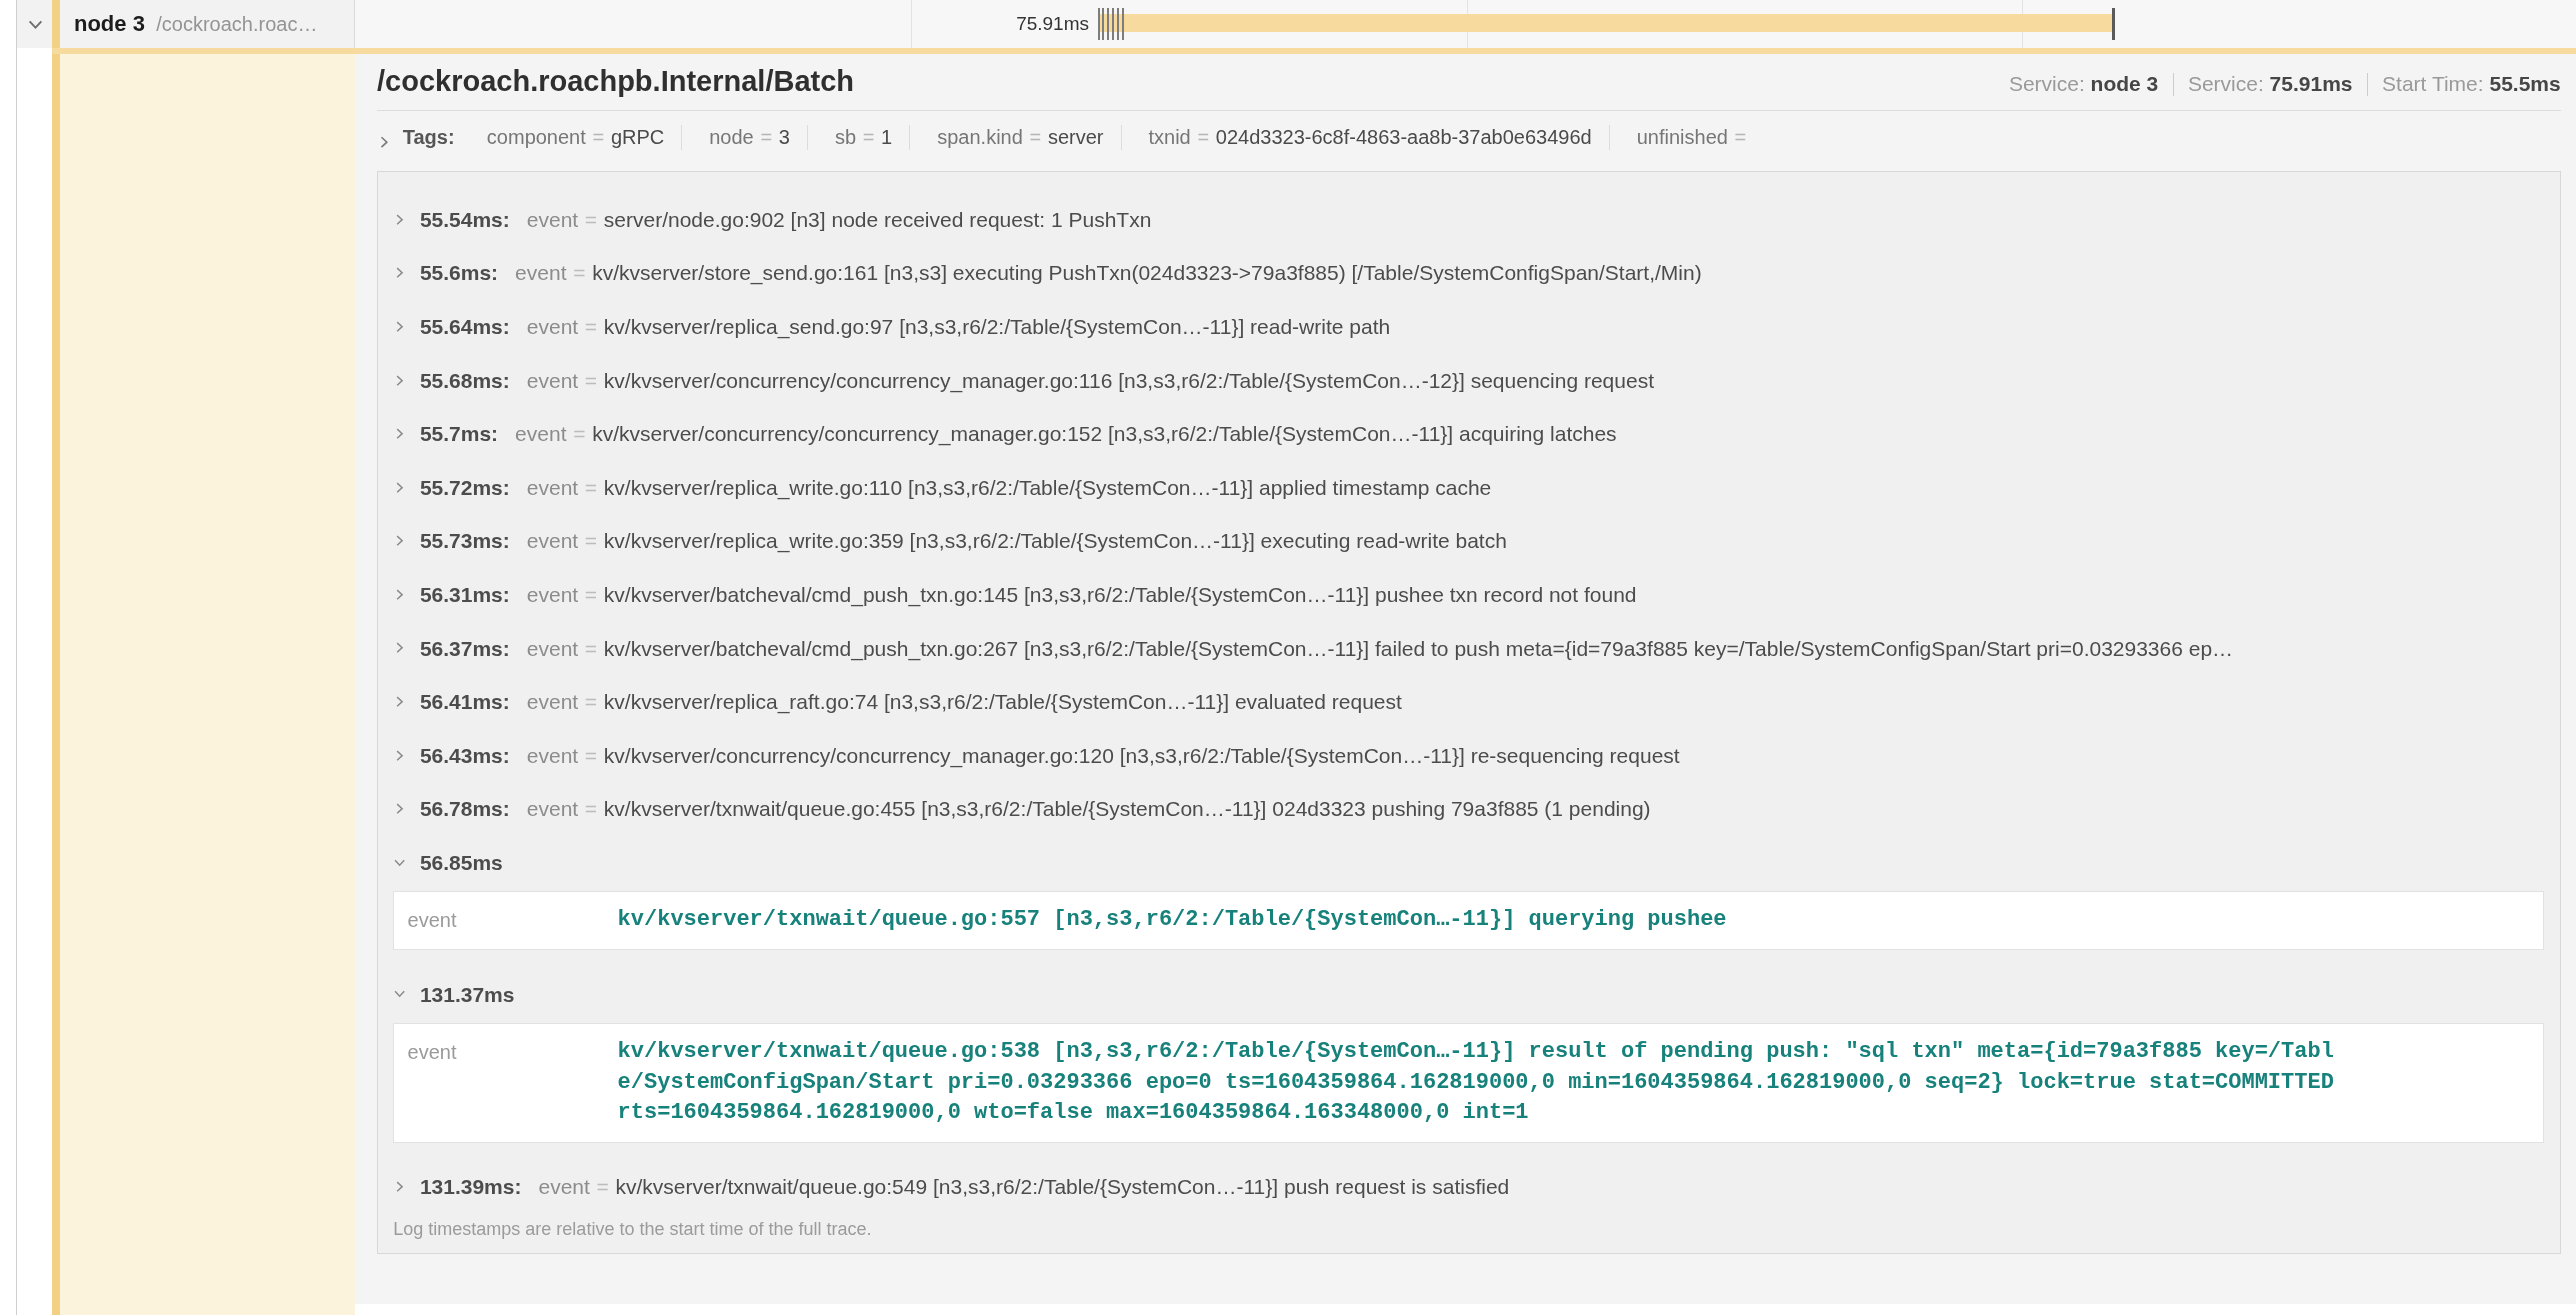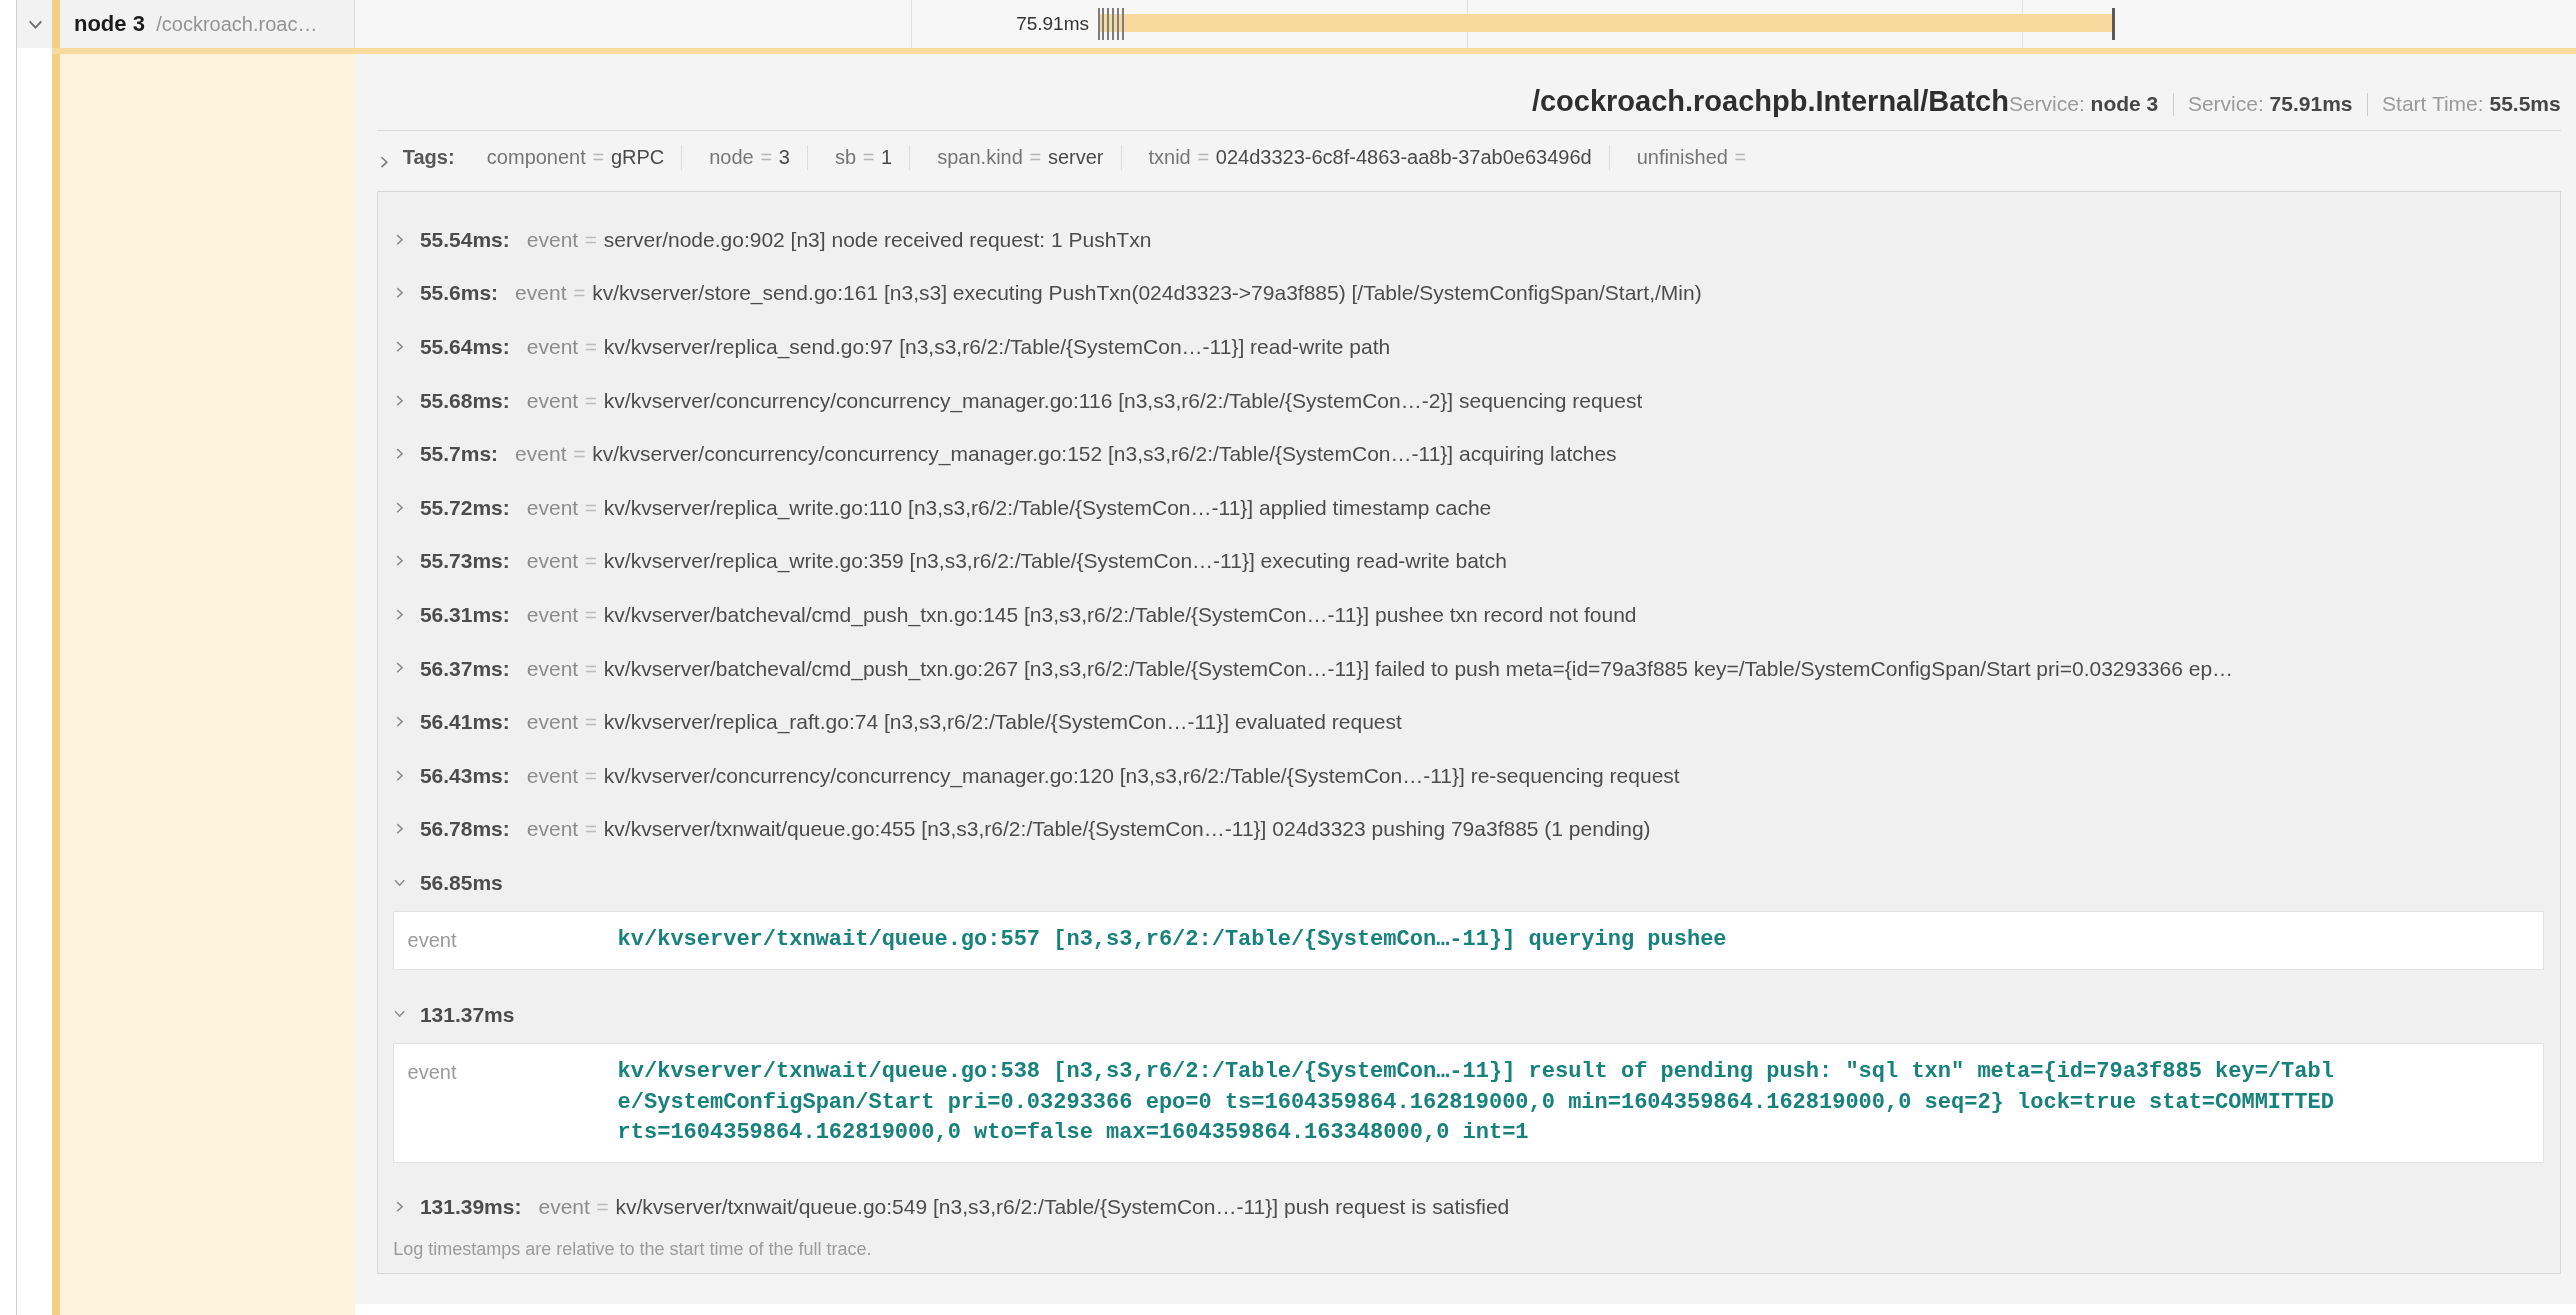--- a/index.html
+++ b/index.html
@@ -25,21 +25,21 @@
   .duration-label{position:absolute;left:0;top:0;height:48px;width:734px;display:flex;align-items:center;justify-content:flex-end;font-size:19px;color:#333;}
   .span-bar{position:absolute;left:745px;top:14.3px;width:1012px;height:18px;background:#F7DB9E;}
   .log-tick{position:absolute;top:7.6px;height:32px;width:1.9px;background:#7d7d7d;}
   .end-tick{position:absolute;top:7.6px;height:32px;width:2.9px;background:#5a5a5a;}
   .row-underline{position:absolute;left:52px;top:48px;width:2524px;height:6.7px;background:#F7DB9E;}
   
   .detail-strip{position:absolute;left:52px;top:54px;width:7.6px;height:1261px;background:#F3D184;}
   .detail-cream{position:absolute;left:60px;top:54px;width:295px;height:1261px;background:#FBF3DC;}
   
   .detail-panel{position:absolute;left:355px;top:54px;width:2221px;height:1250px;background:#f4f4f4;box-sizing:border-box;padding:0 15.3px 0 22px;}
-  .detail-header{display:flex;align-items:baseline;justify-content:flex-end;padding-top:30px;}
+  .detail-header{display:flex;align-items:baseline;justify-content:space-between;padding-top:10px;gap:14px;}
   .span-title{font-size:29px;line-height:34px;font-weight:bold;color:#2f2f2f;margin:0;}
   .header-meta{display:flex;align-items:center;font-size:21px;color:#9a9a9a;white-space:nowrap;}
   .header-meta b{color:#464646;}
   .meta-sep{display:inline-block;width:1px;height:23px;background:#ccc;margin:0 14.3px;vertical-align:middle;}
   .header-divider{border-bottom:1px solid #dcdcdc;margin-top:12.4px;}
   
   .tags-row{display:flex;align-items:flex-end;padding:13.3px 0;font-size:20px;line-height:25px;}
   .tags-label{font-weight:bold;color:#565656;margin:0 15.3px 0 11.4px;}
   .tag-item{padding:0 17px;white-space:nowrap;}
   .tag-item + .tag-item{border-left:1px solid #dcdcdc;padding-left:27px;}
@@ -170,21 +170,21 @@
 
       <div class="log-row">
         <span class="chev-icon">
             <svg width="13.3" height="13.3" viewBox="0 0 16 16">
               <path d="M5 2.5 L11 8 L5 13.5" fill="none" stroke="#8a8a8a" stroke-width="1.8"></path>
             </svg>
           </span>
         <span class="log-ts">55.68ms:</span>
         <span class="log-field">event</span>
           <span class="log-eq">=</span>
-        <span class="log-val">kv/kvserver/concurrency/concurrency_manager.go:116 [n3,s3,r6/2:/Table/{SystemCon…-2}] sequencing request</span>
+        <span class="log-val">kv/kvserver/concurrency/concurrency_manager.go:116 [n3,s3,r6/2:/Table/{SystemCon…-12}] sequencing request</span>
       </div>
 
       <div class="log-row">
         <span class="chev-icon">
             <svg width="13.3" height="13.3" viewBox="0 0 16 16">
               <path d="M5 2.5 L11 8 L5 13.5" fill="none" stroke="#8a8a8a" stroke-width="1.8"></path>
             </svg>
           </span>
         <span class="log-ts">55.7ms:</span>
         <span class="log-field">event</span>

